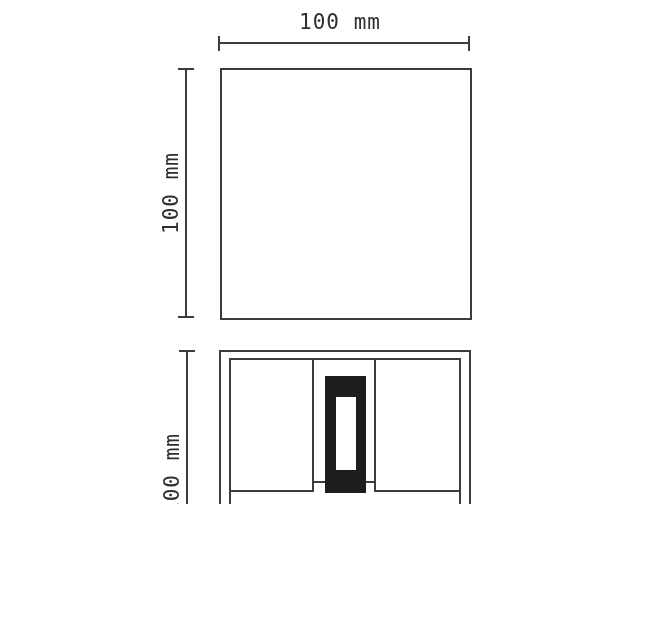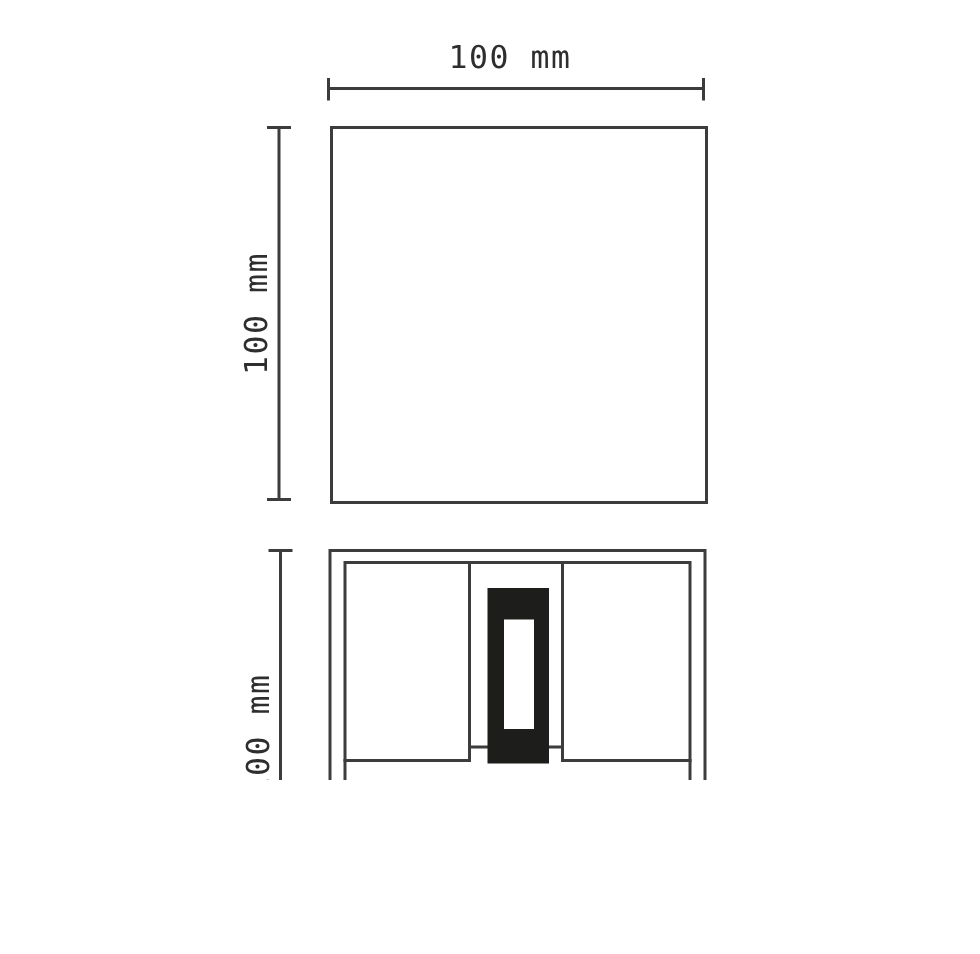--- a/index.html
+++ b/index.html
@@ -7,21 +7,20 @@
     padding: 0;
     background: #ffffff;
   }
   .canvas {
     position: relative;
     width: 653px;
     height: 504px;
     background: #ffffff;
     overflow: hidden;
     font-family: "DejaVu Sans Mono", "Liberation Mono", monospace;
-    margin-top: 16px;
   }
   .ln {
     position: absolute;
     background: #3c3c3c;
   }
   .dim-label {
     position: absolute;
     color: #2e2e2e;
     font-size: 21px;
     letter-spacing: 1px;

